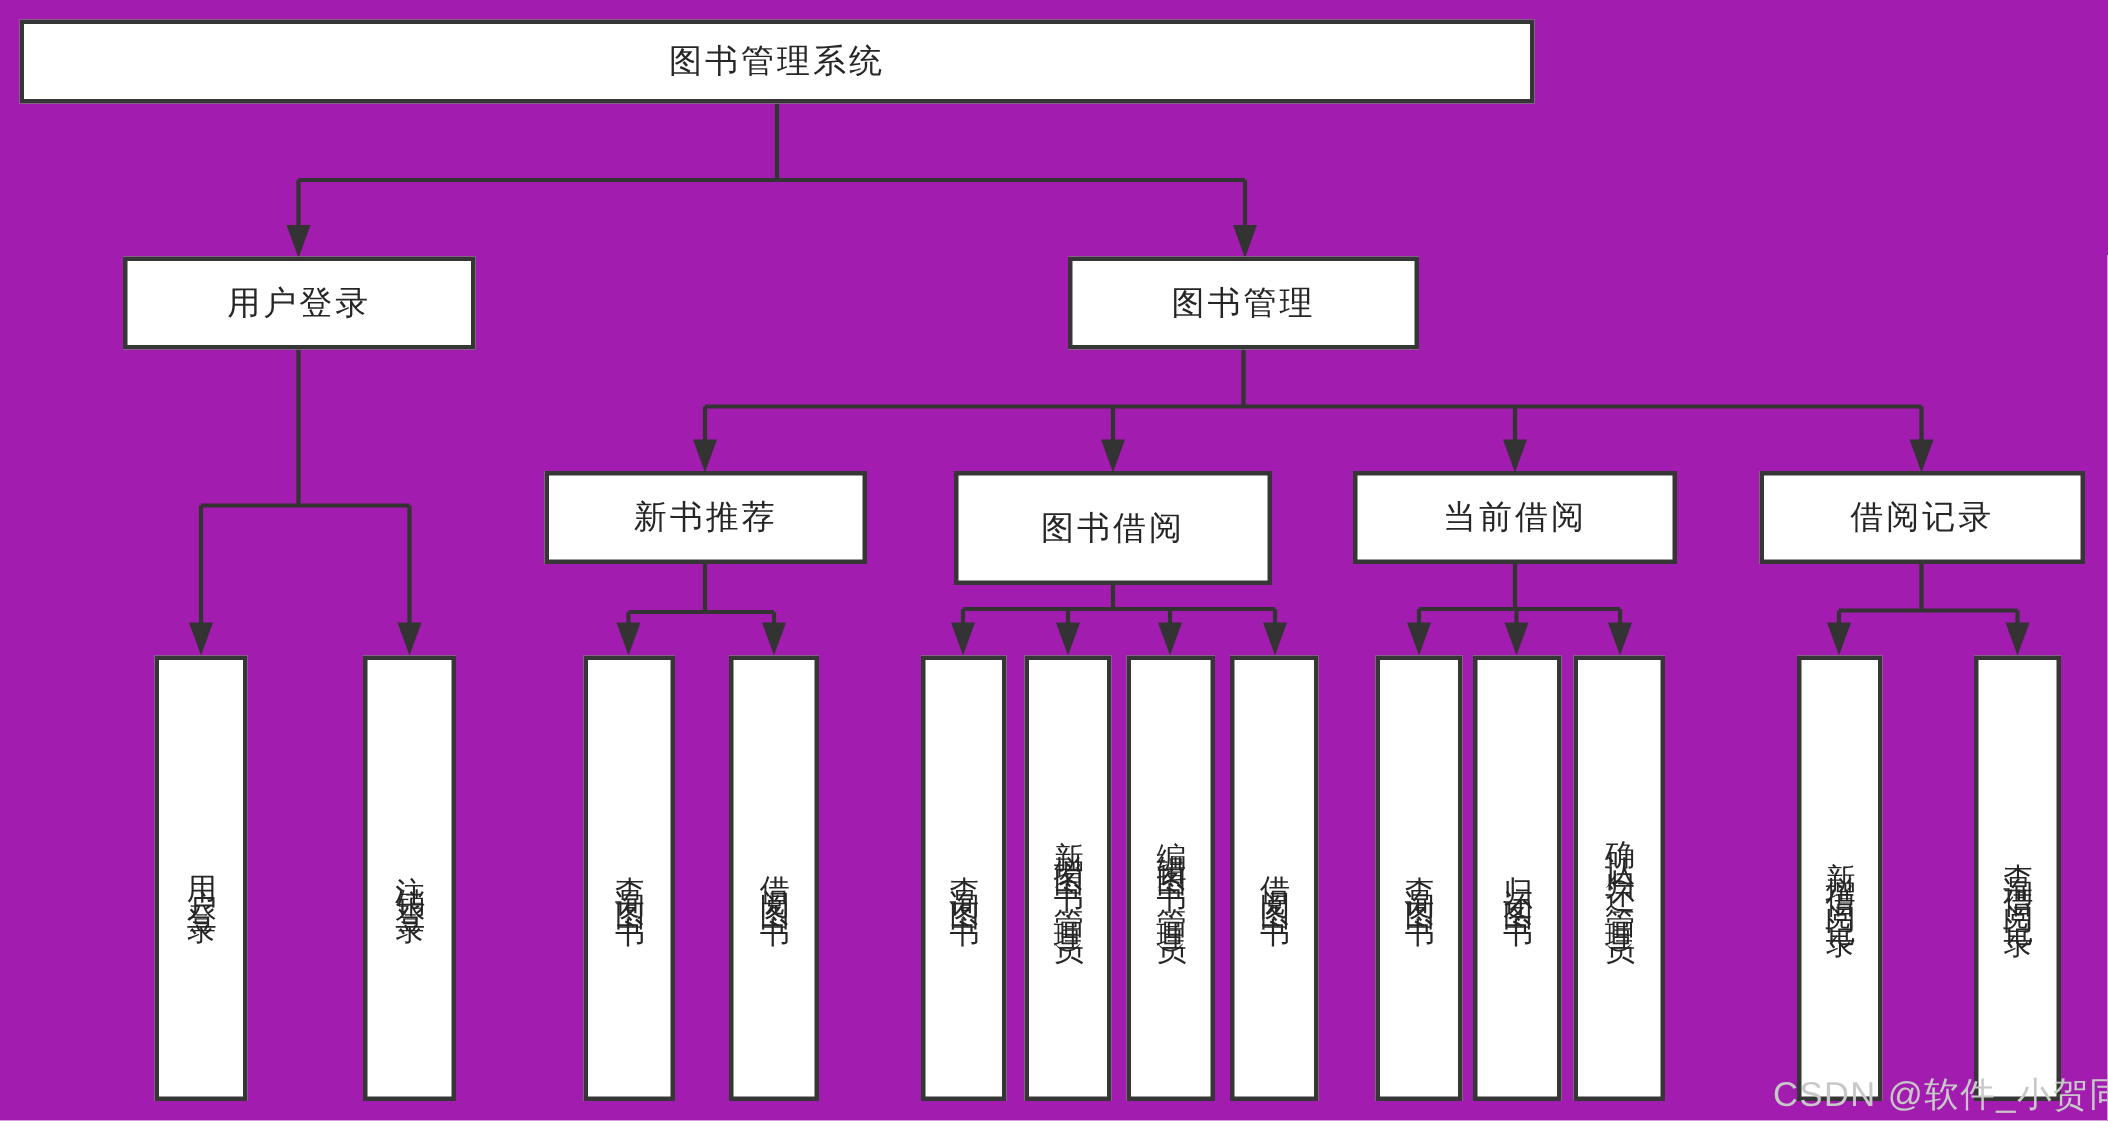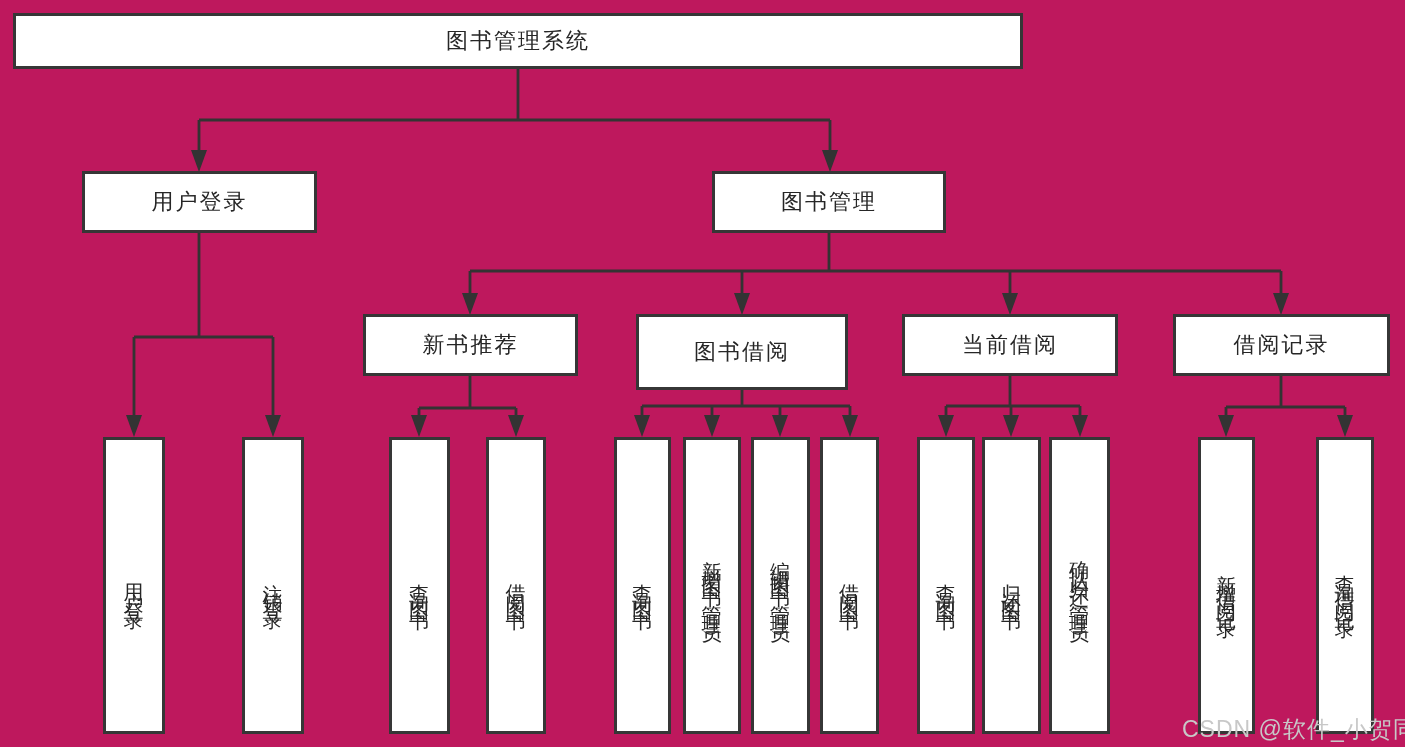--- a/index.html
+++ b/index.html
@@ -1,17 +1,17 @@
 <!DOCTYPE html>
 <html><head>
 <meta charset="utf-8">
 <style>
   html,body{margin:0;padding:0;background:#ffffff;}
   #canvas{
-    position:relative;width:1405px;height:747px;background:#be185d;overflow:hidden;
+    position:relative;width:1405px;height:747px;background:#a21caf;overflow:hidden;
     font-family:"Liberation Sans","DejaVu Sans",sans-serif;color:#262626;
   }
   #connectors{position:absolute;left:0;top:0;width:1405px;height:747px;}
   #connectors path{stroke:#333333;stroke-width:2.8;fill:none;}
   #connectors polygon{fill:#333333;stroke:none;}
   .node{
     position:absolute;box-sizing:border-box;background:#ffffff;
     border:3px solid #363636;display:flex;align-items:center;justify-content:center;
   }
   .hbox{font-size:22px;letter-spacing:2px;font-weight:500;}

